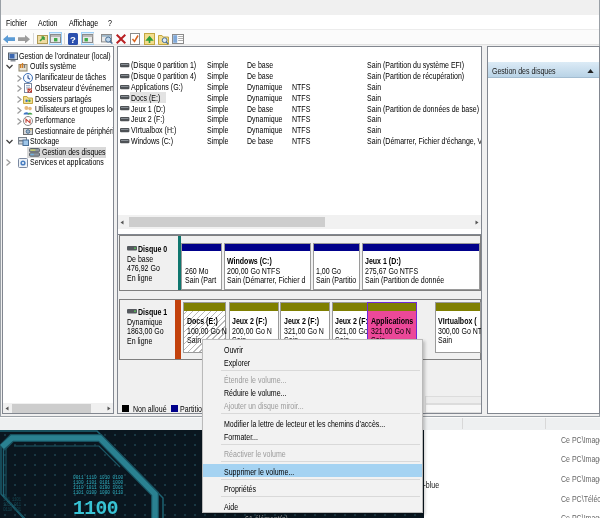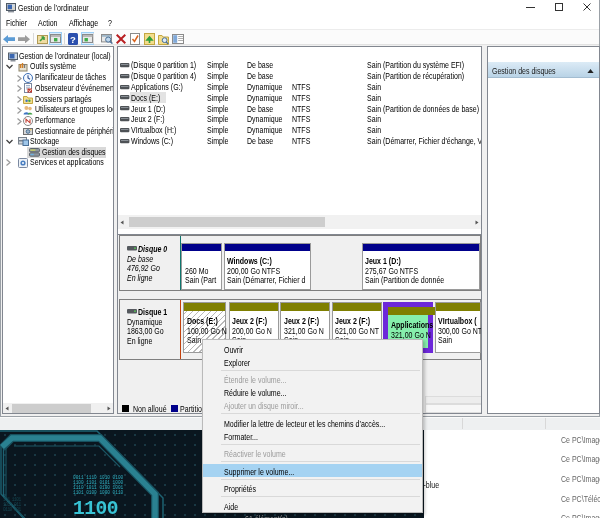--- a/index.html
+++ b/index.html
@@ -51,35 +51,20 @@
   <div class="t" style="left:-4px;top:50px;color:#111;">k-blue</div>
   <div class="t" style="left:137px;top:5px;color:#666;">Ce PC\Images</div>
   <div class="t" style="left:137px;top:24px;color:#666;">Ce PC\Images</div>
   <div class="t" style="left:137px;top:44px;color:#666;">Ce PC\Images</div>
   <div class="t" style="left:137px;top:64px;color:#666;">Ce PC\Téléchar</div>
   <div class="t" style="left:137px;top:83px;color:#666;">Ce PC\Images</div>
 </div>
 
 <div class="abs" id="win" style="left:0;top:0;width:600px;height:417px;background:#f0f0f0;border:1px solid #9aa0a6;border-top:none;">
 
-  <div class="abs" style="left:0;top:0;width:598px;height:15px;background:#fff;">
-    <svg class="abs" style="left:5px;top:2px;" width="10" height="11" viewBox="0 0 10 11">
-      <rect x="0.5" y="1.5" width="9" height="7" fill="#d7d3cb" stroke="#4f5a66" stroke-width="1"></rect>
-      <rect x="1.6" y="2.6" width="4.4" height="4.6" fill="#3a66b0"></rect>
-      <rect x="6.4" y="2.6" width="2.2" height="2" fill="#c7daf2"></rect>
-      <rect x="2" y="9" width="6" height="1.4" fill="#8a9099"></rect>
-    </svg>
-    <div class="t" style="left:17px;top:3px;">Gestion de l’ordinateur</div>
-
-    <div class="abs" style="left:525px;top:7px;width:9px;height:1px;background:#333;"></div>
-    <div class="abs" style="left:554px;top:3px;width:8px;height:8px;border:1px solid #333;"></div>
-    <svg class="abs" style="left:582px;top:3px;" width="8" height="8">
-          <path d="M0.5 0.5 L7.5 7.5 M7.5 0.5 L0.5 7.5" stroke="#333" stroke-width="1"></path>
-        </svg>
-  </div>
 
   <div class="abs" style="left:0;top:15px;width:598px;height:14.5px;background:#fff;border-bottom:1px solid #ececec;">
     <div class="t" style="left:5px;top:2.5px;">Fichier</div>
     <div class="t" style="left:37px;top:2.5px;">Action</div>
     <div class="t" style="left:68px;top:2.5px;">Affichage</div>
     <div class="t" style="left:107px;top:2.5px;">?</div>
   </div>
 
   <div class="abs" style="left:0;top:29.5px;width:598px;height:15px;background:#fbfbfb;border-bottom:1px solid #e2e2e2;">
 
@@ -352,21 +337,21 @@
           </svg>
       <svg class="abs" style="left:357px;top:4.5px;" width="4" height="5">
             <path d="M0.5 0.5 L3.5 2.5 L0.5 4.5 Z" fill="#555"></path>
           </svg>
       <div class="abs" style="left:10.5px;top:2px;width:196.5px;height:9.5px;background:#cdcdcd;"></div>
     </div>
 
     <div class="abs" style="left:0;top:186.5px;width:363px;height:1px;background:#828790;"></div>
 
     <div class="abs" style="left:1px;top:188px;width:361.5px;height:56px;border:1px solid #7f7f7f;background:#f0f0f0;">
-      <div class="abs" style="left:0;top:0;width:61px;height:54px;border-right:1px solid #0f766e;font-style:italic;">
+      <div class="abs" style="left:0;top:0;width:61px;height:54px;border-right:3px solid #0f766e;">
         <svg class="abs" style="left:6.5px;top:9.5px;" width="10" height="5">
               <rect x="0" y="0" width="10" height="4.5" rx="1" fill="#55595e"></rect>
               <rect x="7.2" y="1.4" width="1.6" height="1.6" fill="#58c558"></rect>
             </svg>
         <div class="t b" style="left:18px;top:8px;">Disque 0</div>
         <div class="t" style="left:6.5px;top:17.5px;">De base</div>
         <div class="t" style="left:6.5px;top:27px;">476,92 Go</div>
         <div class="t" style="left:6.5px;top:36.5px;">En ligne</div>
       </div>
     </div>
@@ -375,29 +360,34 @@
       <div class="abs" style="left:0;top:0;width:39.3px;height:7px;background:#00008b;"></div>
       <div class="t" style="left:2.5px;top:22px;">260 Mo</div>
       <div class="t" style="left:2.5px;top:31.3px;">Sain (Part</div>
     </div>
     <div class="abs" style="left:105.8px;top:195.5px;width:87.2px;height:47px;background:#fff;border:1px solid #9a9a9a;">
       <div class="abs" style="left:0;top:0;width:85.2px;height:7px;background:#00008b;"></div>
       <div class="t b" style="left:2.5px;top:12.7px;">Windows  (C:)</div>
       <div class="t" style="left:2.5px;top:22px;">200,00 Go NTFS</div>
       <div class="t" style="left:2.5px;top:31.3px;">Sain (Démarrer, Fichier d</div>
     </div>
+    <div class="abs" style="left:194.5px;top:195.5px;width:47.5px;height:47px;background:#fff;border:1px solid #9a9a9a;">
+      <div class="abs" style="left:0;top:0;width:45.5px;height:7px;background:#00008b;"></div>
+      <div class="t" style="left:2.5px;top:22px;">1,00 Go</div>
+      <div class="t" style="left:2.5px;top:31.3px;">Sain (Partitio</div>
+    </div>
     <div class="abs" style="left:243.5px;top:195.5px;width:118.5px;height:47px;background:#fff;border:1px solid #9a9a9a;">
       <div class="abs" style="left:0;top:0;width:116.5px;height:7px;background:#00008b;"></div>
       <div class="t b" style="left:2.5px;top:12.7px;">Jeux 1  (D:)</div>
       <div class="t" style="left:2.5px;top:22px;">275,67 Go NTFS</div>
       <div class="t" style="left:2.5px;top:31.3px;">Sain (Partition de donnée</div>
     </div>
 
     <div class="abs" style="left:1px;top:251.5px;width:361.5px;height:61px;border:1px solid #7f7f7f;background:#f0f0f0;">
-      <div class="abs" style="left:0;top:0;width:61px;height:59px;border-right:1px solid #c2410c;">
+      <div class="abs" style="left:0;top:0;width:61px;height:59px;border-right:6px solid #c2410c;">
         <svg class="abs" style="left:6.5px;top:9px;" width="10" height="5">
               <rect x="0" y="0" width="10" height="4.5" rx="1" fill="#55595e"></rect>
               <rect x="7.2" y="1.4" width="1.6" height="1.6" fill="#58c558"></rect>
             </svg>
         <div class="t b" style="left:18px;top:7.5px;">Disque 1</div>
         <div class="t" style="left:6.5px;top:17px;">Dynamique</div>
         <div class="t" style="left:6.5px;top:26.5px;">1863,00 Go</div>
         <div class="t" style="left:6.5px;top:36px;">En ligne</div>
       </div>
     </div>
@@ -418,21 +408,21 @@
       <div class="t b" style="left:2.5px;top:13.2px;">Jeux 2  (F:)</div>
       <div class="t" style="left:2.5px;top:22.5px;">321,00 Go N</div>
       <div class="t" style="left:2.5px;top:31.8px;">Sain</div>
     </div>
     <div class="abs" style="left:213.5px;top:255.3px;width:50px;height:51.2px;border:1px solid #9a9a9a;background:#fff;">
       <div class="abs" style="left:0;top:0;width:48px;height:7.5px;background:#7f7f00;"></div>
       <div class="t b" style="left:2.5px;top:13.2px;">Jeux 2  (F:)</div>
       <div class="t" style="left:2.5px;top:22.5px;">621,00 Go NT</div>
       <div class="t" style="left:2.5px;top:31.8px;">Sain</div>
     </div>
-    <div class="abs" style="left:265px;top:255.3px;width:50px;height:51.2px;border:5px solid #6d28d9;background:#86efac;">
+    <div class="abs" style="left:249px;top:255.3px;width:50px;height:51.2px;border:1px solid #6d28d9;background:#ec4899;">
       <div class="abs" style="left:0;top:0;width:48px;height:7.5px;background:#7f7f00;"></div>
       <div class="t b" style="left:2.5px;top:13.2px;">Applications</div>
       <div class="t" style="left:2.5px;top:22.5px;">321,00 Go N</div>
       <div class="t" style="left:2.5px;top:31.8px;">Sain</div>
     </div>
     <div class="abs" style="left:316.5px;top:255.3px;width:46px;height:51.2px;border:1px solid #9a9a9a;background:#fff;">
       <div class="abs" style="left:0;top:0;width:44px;height:7.5px;background:#7f7f00;"></div>
       <div class="t b" style="left:2.5px;top:13.2px;">VIrtualbox  (</div>
       <div class="t" style="left:2.5px;top:22.5px;">300,00 Go NT</div>
       <div class="t" style="left:2.5px;top:31.8px;">Sain</div>

